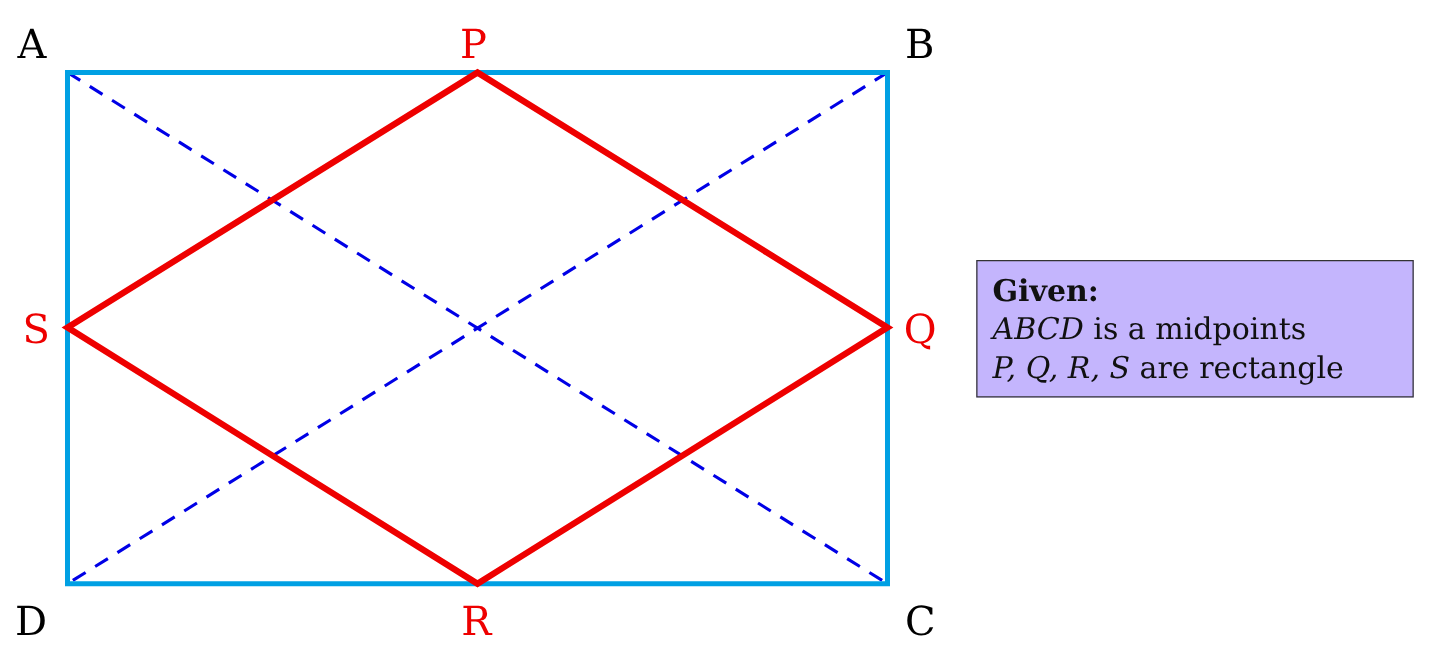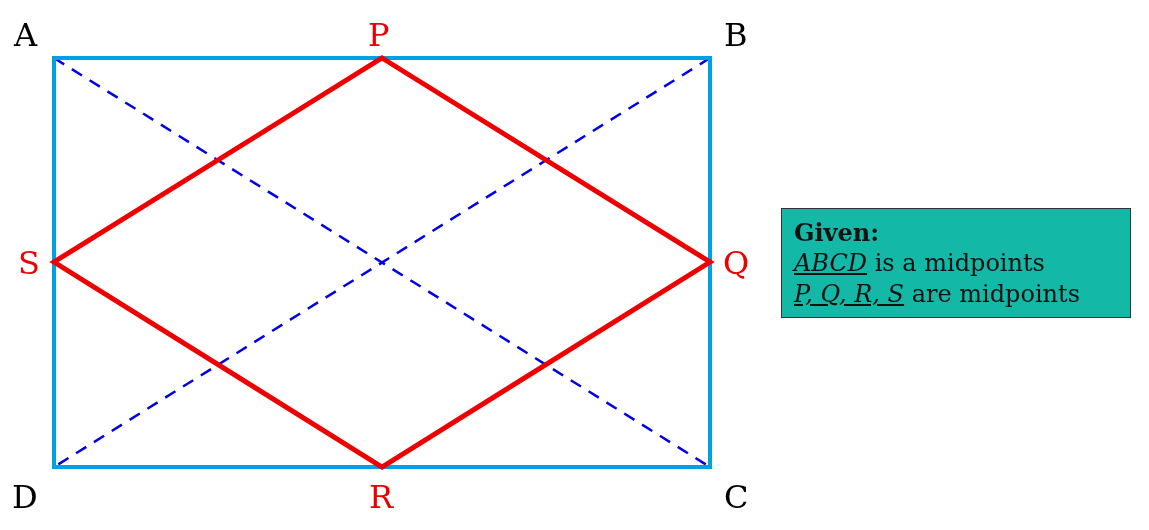--- a/index.html
+++ b/index.html
@@ -1,25 +1,25 @@
 <!DOCTYPE html>
 <html><head>
   <meta charset="utf-8">
   <style>
     html, body { margin: 0; padding: 0; background: #ffffff; }
     body { width: 1149px; height: 530px; position: relative; overflow: hidden; font-family: "DejaVu Serif", serif; }
     #diagram { position: absolute; left: 0; top: 0; }
     .lbl { font-family: "DejaVu Serif", serif; font-size: 32px; }
     .given-box {
       position: absolute; left: 781px; top: 208px; width: 350px; height: 110px;
-      box-sizing: border-box; border: 1.5px solid #333; background: #14b8a6;
+      box-sizing: border-box; border: 1.5px solid #333; background: #c4b5fd;
       padding: 8px 12px; font-family: "DejaVu Serif", serif; font-size: 24px; line-height: 31px; color: #111;
     }
     .given-title { font-weight: bold; }
-    .it { font-style: italic; text-decoration: underline; }
+    .it { font-style: italic; }
   </style>
 </head>
 <body>
 
 <svg id="diagram" width="1149" height="530" viewBox="0 0 1149 530">
 
   <line x1="54" y1="58" x2="710" y2="467" stroke="#0000e6" stroke-width="2.5" stroke-dasharray="12,9"></line>
   <line x1="710" y1="58" x2="54" y2="467" stroke="#0000e6" stroke-width="2.5" stroke-dasharray="12,9"></line>
 
   <rect x="54" y="58" width="656" height="409" fill="none" stroke="#00a0e3" stroke-width="4"></rect>
@@ -33,14 +33,14 @@
 
   <text class="lbl" x="368" y="46" fill="#ee0000">P</text>
   <text class="lbl" x="723" y="274" fill="#ee0000">Q</text>
   <text class="lbl" x="369" y="508" fill="#ee0000">R</text>
   <text class="lbl" x="18" y="274" fill="#ee0000">S</text>
 </svg>
 
 <div class="given-box">
   <div class="given-title">Given:</div>
   <div><span class="it">ABCD</span><span> is a midpoints</span></div>
-  <div><span class="it">P, Q, R, S</span><span> are midpoints</span></div>
+  <div><span class="it">P, Q, R, S</span><span> are rectangle</span></div>
 </div>
 
 </body></html>

